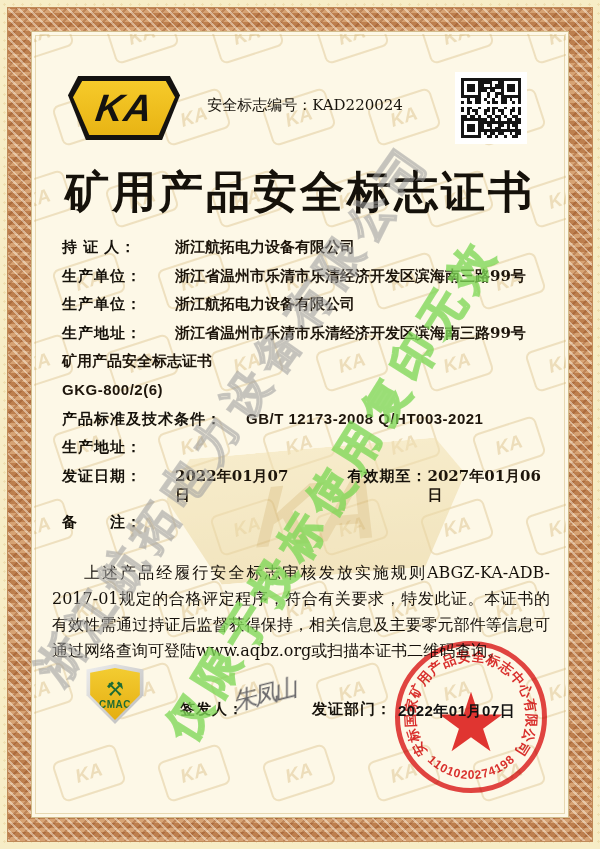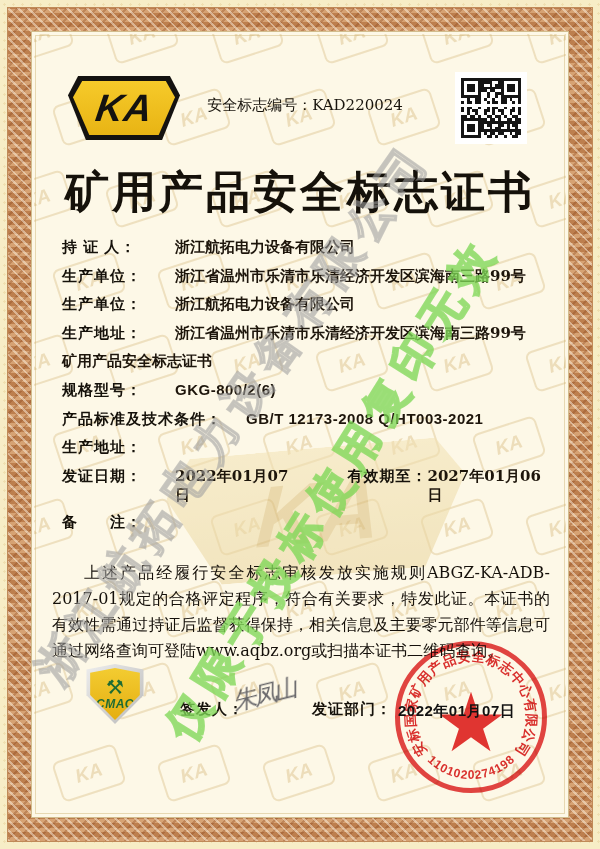--- a/index.html
+++ b/index.html
@@ -68,21 +68,21 @@
     font-family:"DejaVu Serif","Liberation Serif",serif;font-weight:400;font-size:16px;
     line-height:1.62;color:#15100a;text-align:justify;text-indent:2em;}
   
   .cmac{position:absolute;left:84px;top:664px;width:62px;height:60px;
     clip-path:polygon(50% 0,96% 9%,96% 52%,50% 100%,4% 52%,4% 9%);
     background:linear-gradient(135deg,#eeeeee,#b9b9b9);}
   .cmac-inner{position:absolute;inset:4px;clip-path:polygon(50% 0,96% 9%,96% 52%,50% 100%,4% 52%,4% 9%);
     background:linear-gradient(180deg,#f3cc31,#e5ae12);display:flex;flex-direction:column;
     align-items:center;justify-content:center;}
   .cmac-emblem{font-size:20px;line-height:1;color:#1e6b34;}
-  .cmac-text{font-size:12px;font-weight:900;color:#1e6b34;letter-spacing:.5px;font-style:italic;}
+  .cmac-text{font-size:10px;font-weight:900;color:#1e6b34;letter-spacing:.5px;}
   .signer-label,.dept-label{position:absolute;top:700px;font-weight:700;font-size:15px;color:#15110a;letter-spacing:1px;}
   .signer-label{left:180px;}
   .dept-label{left:312px;}
   .signature{position:absolute;left:234px;top:678px;font-family:"DejaVu Serif",serif;
     font-size:24px;color:#45454d;opacity:.8;transform:rotate(-14deg) skewX(-14deg);
     letter-spacing:-3px;filter:blur(.3px);white-space:nowrap;}
   
   .seal{position:absolute;left:395px;top:641px;width:152px;height:152px;z-index:7;
     box-sizing:border-box;border:5px solid rgba(221,38,38,.85);border-radius:50%;
     mix-blend-mode:multiply;pointer-events:none;}
@@ -636,21 +636,20 @@
           <span class="fvalue">浙江航拓电力设备有限公司</span>
         </div>
         <div class="row">
           <span class="flabel">生产地址：</span>
           <span class="fvalue">浙江省温州市乐清市乐清经济开发区滨海南三路99号</span>
         </div>
         <div class="row">
           <span class="fvalue">矿用产品安全标志证书</span>
         </div>
         <div class="row">
-          <span class="flabel">规格型号：</span>
           <span class="fvalue latin">GKG-800/2(6)</span>
         </div>
         <div class="row">
           <span class="flabel wide">产品标准及技术条件：</span>
           <span class="fvalue latin">GB/T 12173-2008 Q/HT003-2021</span>
         </div>
         <div class="row">
           <span class="flabel">生产地址：</span>
         </div>
         <div class="row">

